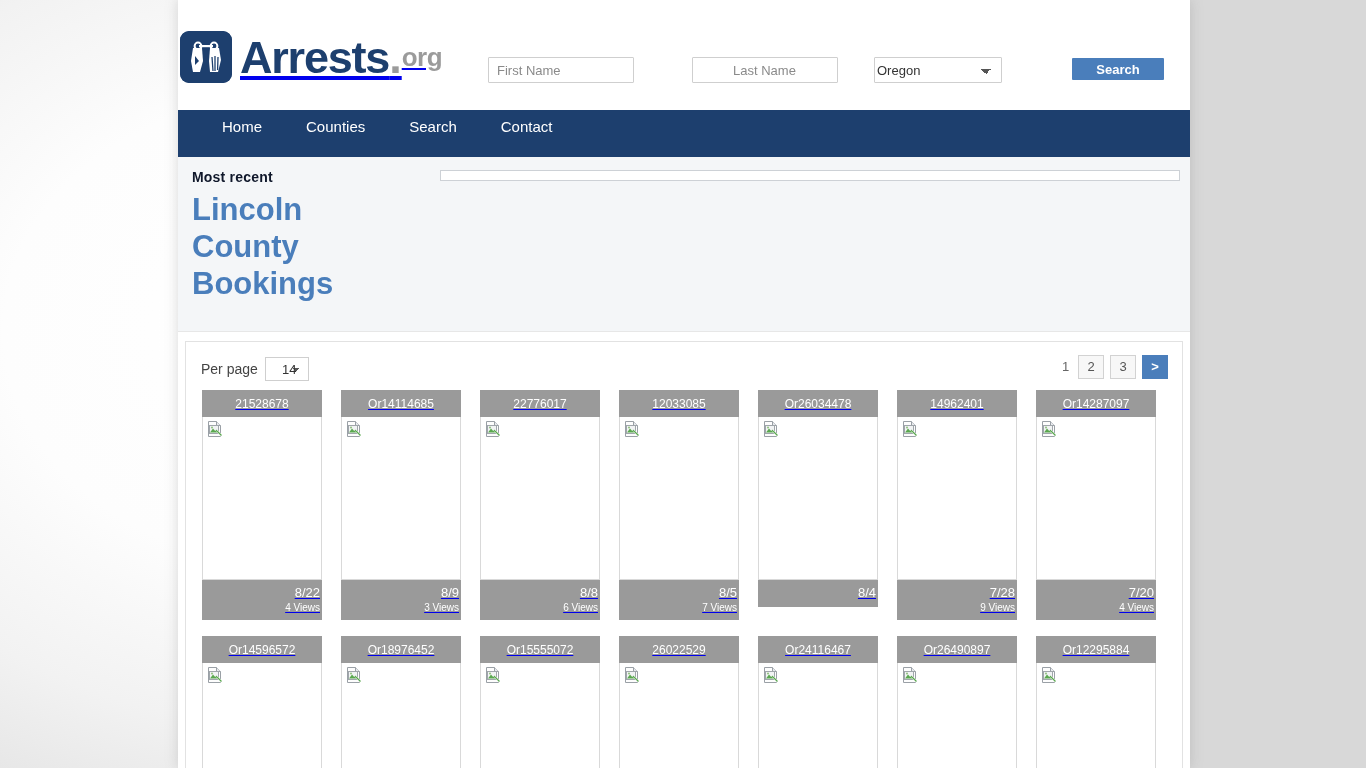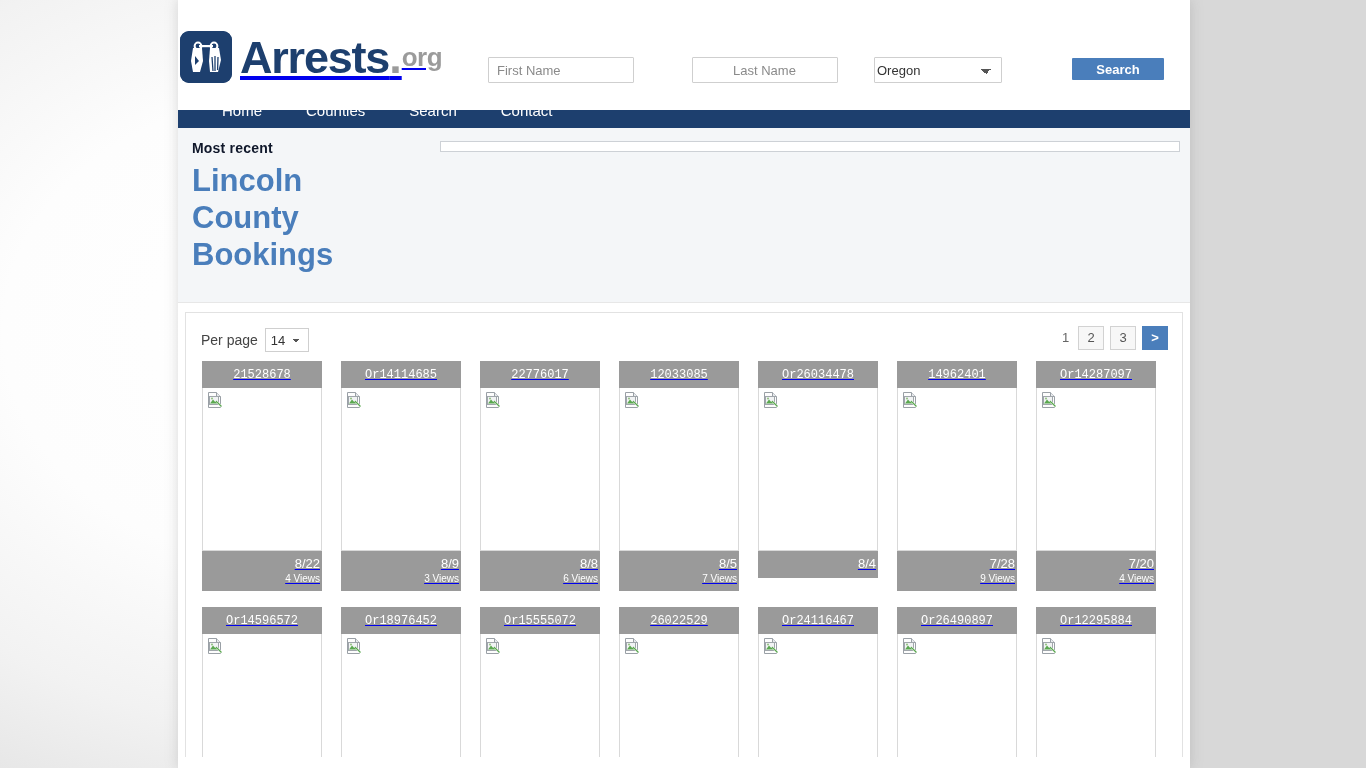--- a/index.html
+++ b/index.html
@@ -140,24 +140,24 @@
     border: none;
     font-family: "Liberation Sans", sans-serif;
     font-size: 13px;
     font-weight: bold;
     cursor: pointer;
     border-radius: 1px;
   }
 
   
   .navbar {
-    height: 18px;
+    height: 47px;
     background: #1d3f6e;
     display: flex;
-    align-items: flex-end;
+    align-items: flex-start;
     padding-left: 22px;
   }
   .navbar a {
     color: #ffffff;
     text-decoration: none;
     font-size: 15px;
     padding: 0 22px;
     line-height: 34px;
     display: inline-block;
   }
@@ -232,20 +232,21 @@
     -webkit-appearance: none;
     appearance: none;
     background-image:
       linear-gradient(45deg, transparent 50%, #555 50%),
       linear-gradient(135deg, #555 50%, transparent 50%);
     background-position:
       calc(100% - 12px) 10px,
       calc(100% - 8px) 10px;
     background-size: 4px 4px, 4px 4px;
     background-repeat: no-repeat;
+    text-align: center;
   }
   .pager {
     position: absolute;
     right: 14px;
     top: 13px;
     display: flex;
     align-items: center;
     gap: 6px;
   }
   .pager .pg {
@@ -287,21 +288,20 @@
   }
   .card-head {
     background: #9a9a9a;
     color: #ffffff;
     font-size: 12px;
     text-align: center;
     padding: 7px 2px 6px 2px;
     line-height: 14px;
     white-space: nowrap;
     overflow: hidden;
-    font-family: Liberation Mono, monospace;
   }
   .card-photo {
     border: 1px solid #d9d9d9;
     border-top: none;
     background: #ffffff;
     height: 162px;
     position: relative;
   }
   .broken-img {
     position: absolute;

